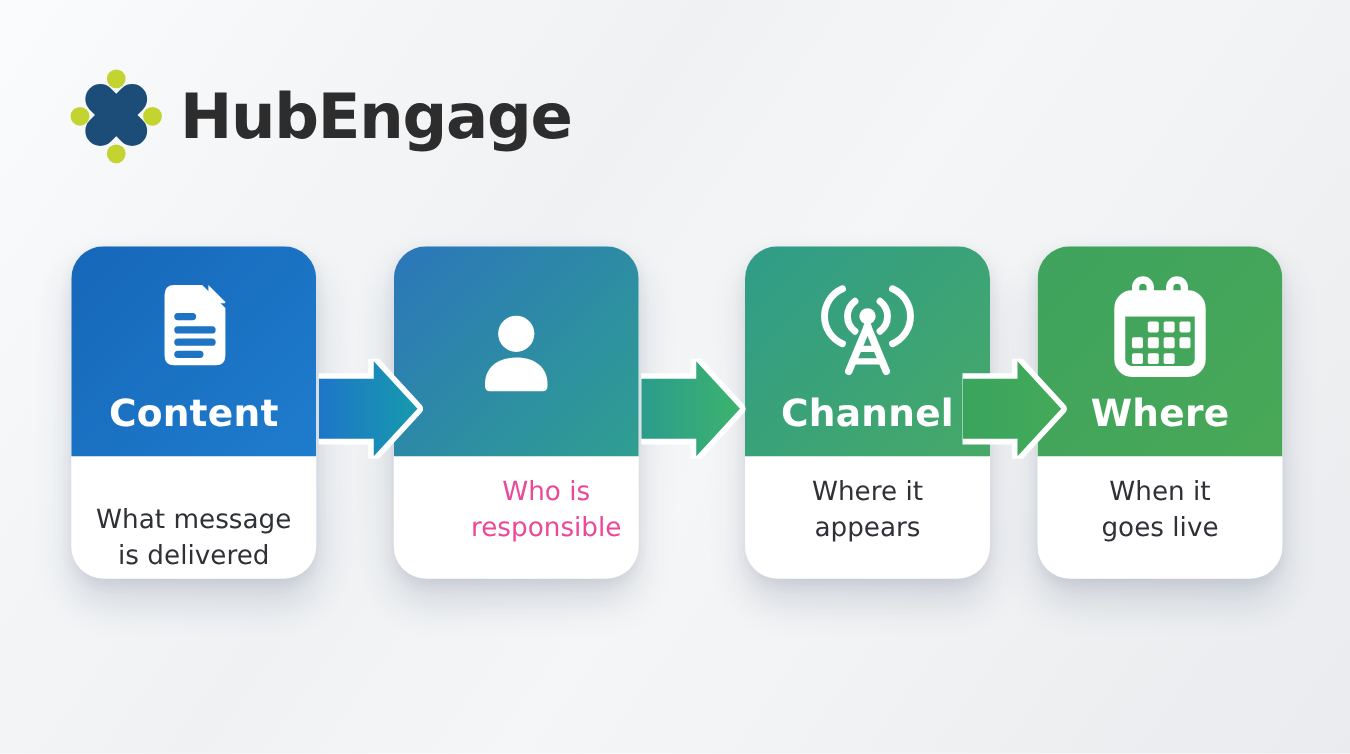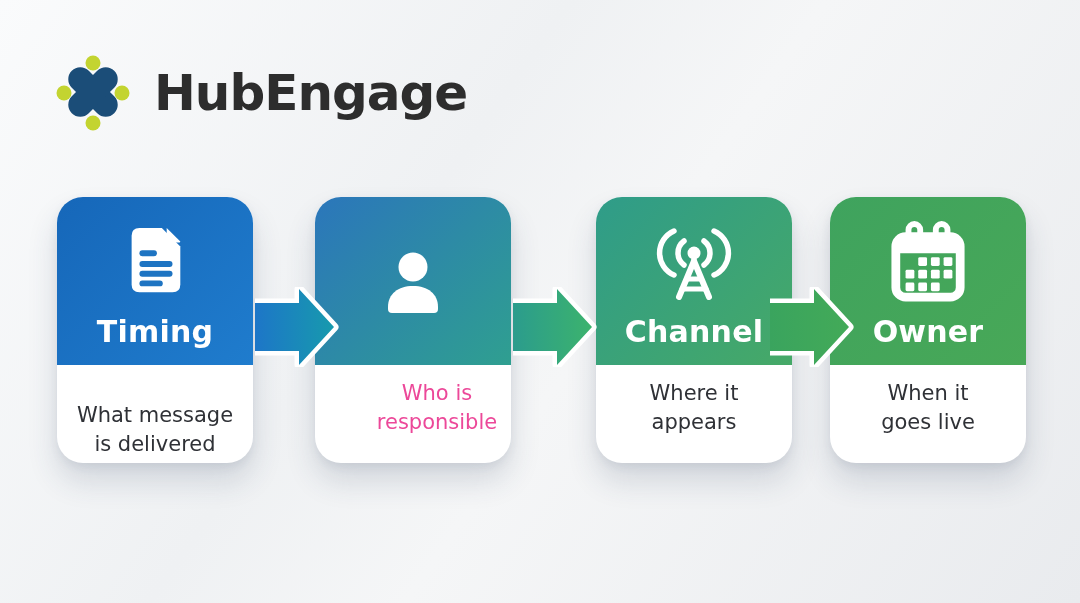--- a/index.html
+++ b/index.html
@@ -2,21 +2,21 @@
 <html><head>
 <meta charset="utf-8">
 <style>
   html,body{margin:0;padding:0;}
   body{font-family:"DejaVu Sans","Liberation Sans",sans-serif;}
   .canvas{
     position:relative;width:1080px;height:603px;overflow:hidden;
     background:linear-gradient(125deg,#fafbfc 0%,#eff1f3 38%,#f5f6f7 55%,#e9ebee 100%);
   }
   
-  .logo{position:absolute;left:56px;top:54px;display:flex;align-items:center;gap:24px;}
+  .logo{position:absolute;left:56px;top:54px;display:flex;align-items:center;gap:14px;}
   .logo-mark{width:74px;height:78px;display:block;}
   .logo-text{font-size:50px;font-weight:700;letter-spacing:-1px;line-height:1;}
   
   .card{
     position:absolute;top:197px;width:196px;height:266px;border-radius:26px;
     overflow:hidden;background:#ffffff;
     box-shadow:0 18px 30px rgba(45,65,95,.16),0 4px 10px rgba(45,65,95,.08);
   }
   .c0{left:57px}.c1{left:315px}.c2{left:596px}.c3{left:830px}
   .card-header{
@@ -65,21 +65,21 @@
           <path d="M22 5 H45 L64 24 V63 Q64 71 56 71 H22 Q14 71 14 63 V13 Q14 5 22 5 Z" fill="#ffffff"></path>
           <path d="M50 5 L64 19 Q64 20 63 20 H56 Q50 20 50 14 Z" fill="#ffffff"></path>
           <g class="doc-line" stroke="#1e74c2" stroke-width="6" stroke-linecap="round">
             <path d="M25 31 H37"></path>
             <path d="M25 42 H53"></path>
             <path d="M25 52 H53"></path>
             <path d="M25 62 H43"></path>
           </g>
         </svg>
       </span>
-      <div class="card-title">Timing</div>
+      <div class="card-title">Content</div>
     </div>
     <div class="card-body">
       <div class="card-desc" style="color: rgb(47, 49, 54); margin-top: 43px;">What message
 is delivered</div>
     </div>
   </div>
 
   <div class="card c1">
     <div class="card-header" style="background: linear-gradient(135deg, rgb(43, 118, 187), rgb(47, 159, 144));">
       <span class="step-icon">
@@ -135,21 +135,21 @@
             <rect x="17" y="50" width="9" height="9" rx="1.5"></rect>
               <rect x="30" y="50" width="9" height="9" rx="1.5"></rect>
               <rect x="43" y="50" width="9" height="9" rx="1.5"></rect>
               <rect x="56" y="50" width="9" height="9" rx="1.5"></rect>
             <rect x="17" y="63" width="9" height="9" rx="1.5"></rect>
               <rect x="30" y="63" width="9" height="9" rx="1.5"></rect>
               <rect x="43" y="63" width="9" height="9" rx="1.5"></rect>
           </g>
         </svg>
       </span>
-      <div class="card-title">Owner</div>
+      <div class="card-title">Where</div>
     </div>
     <div class="card-body">
       <div class="card-desc" style="color: rgb(47, 49, 54);">When it
 goes live</div>
     </div>
   </div>
 
   <svg class="arrow a0" viewBox="0 0 84 80">
     <defs>
       <linearGradient id="ag0" x1="0" y1="0" x2="1" y2="0">

